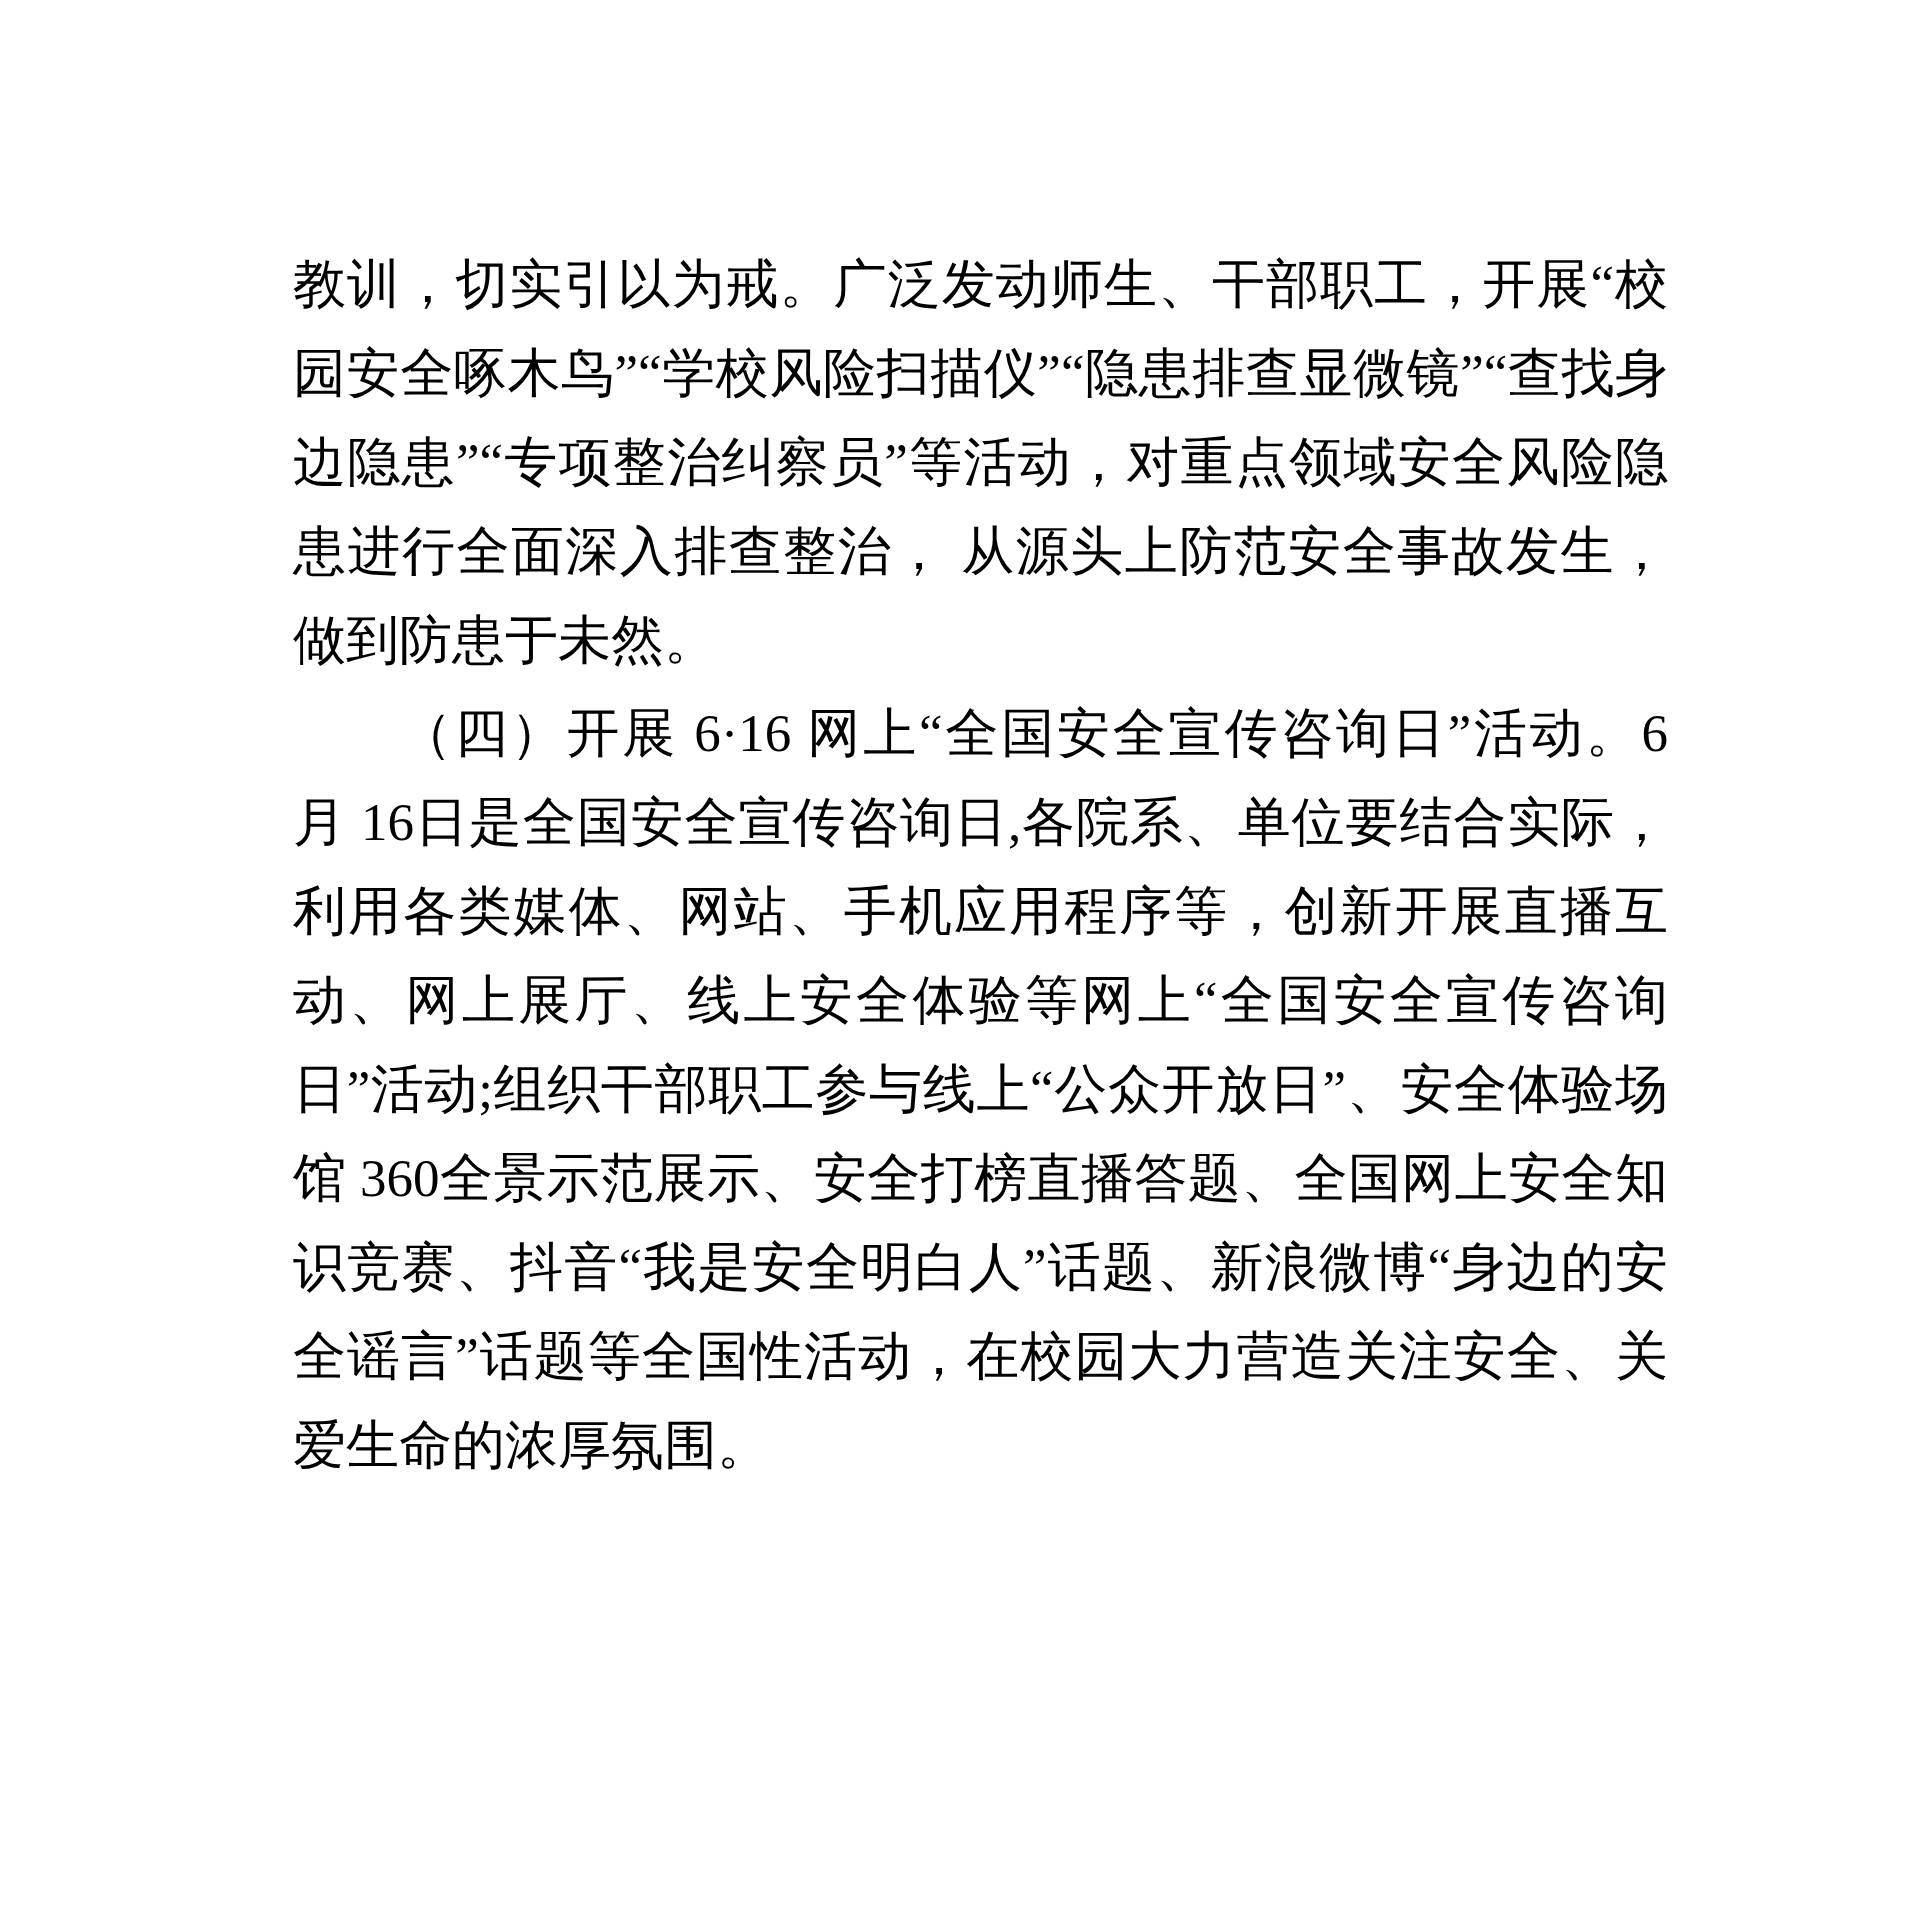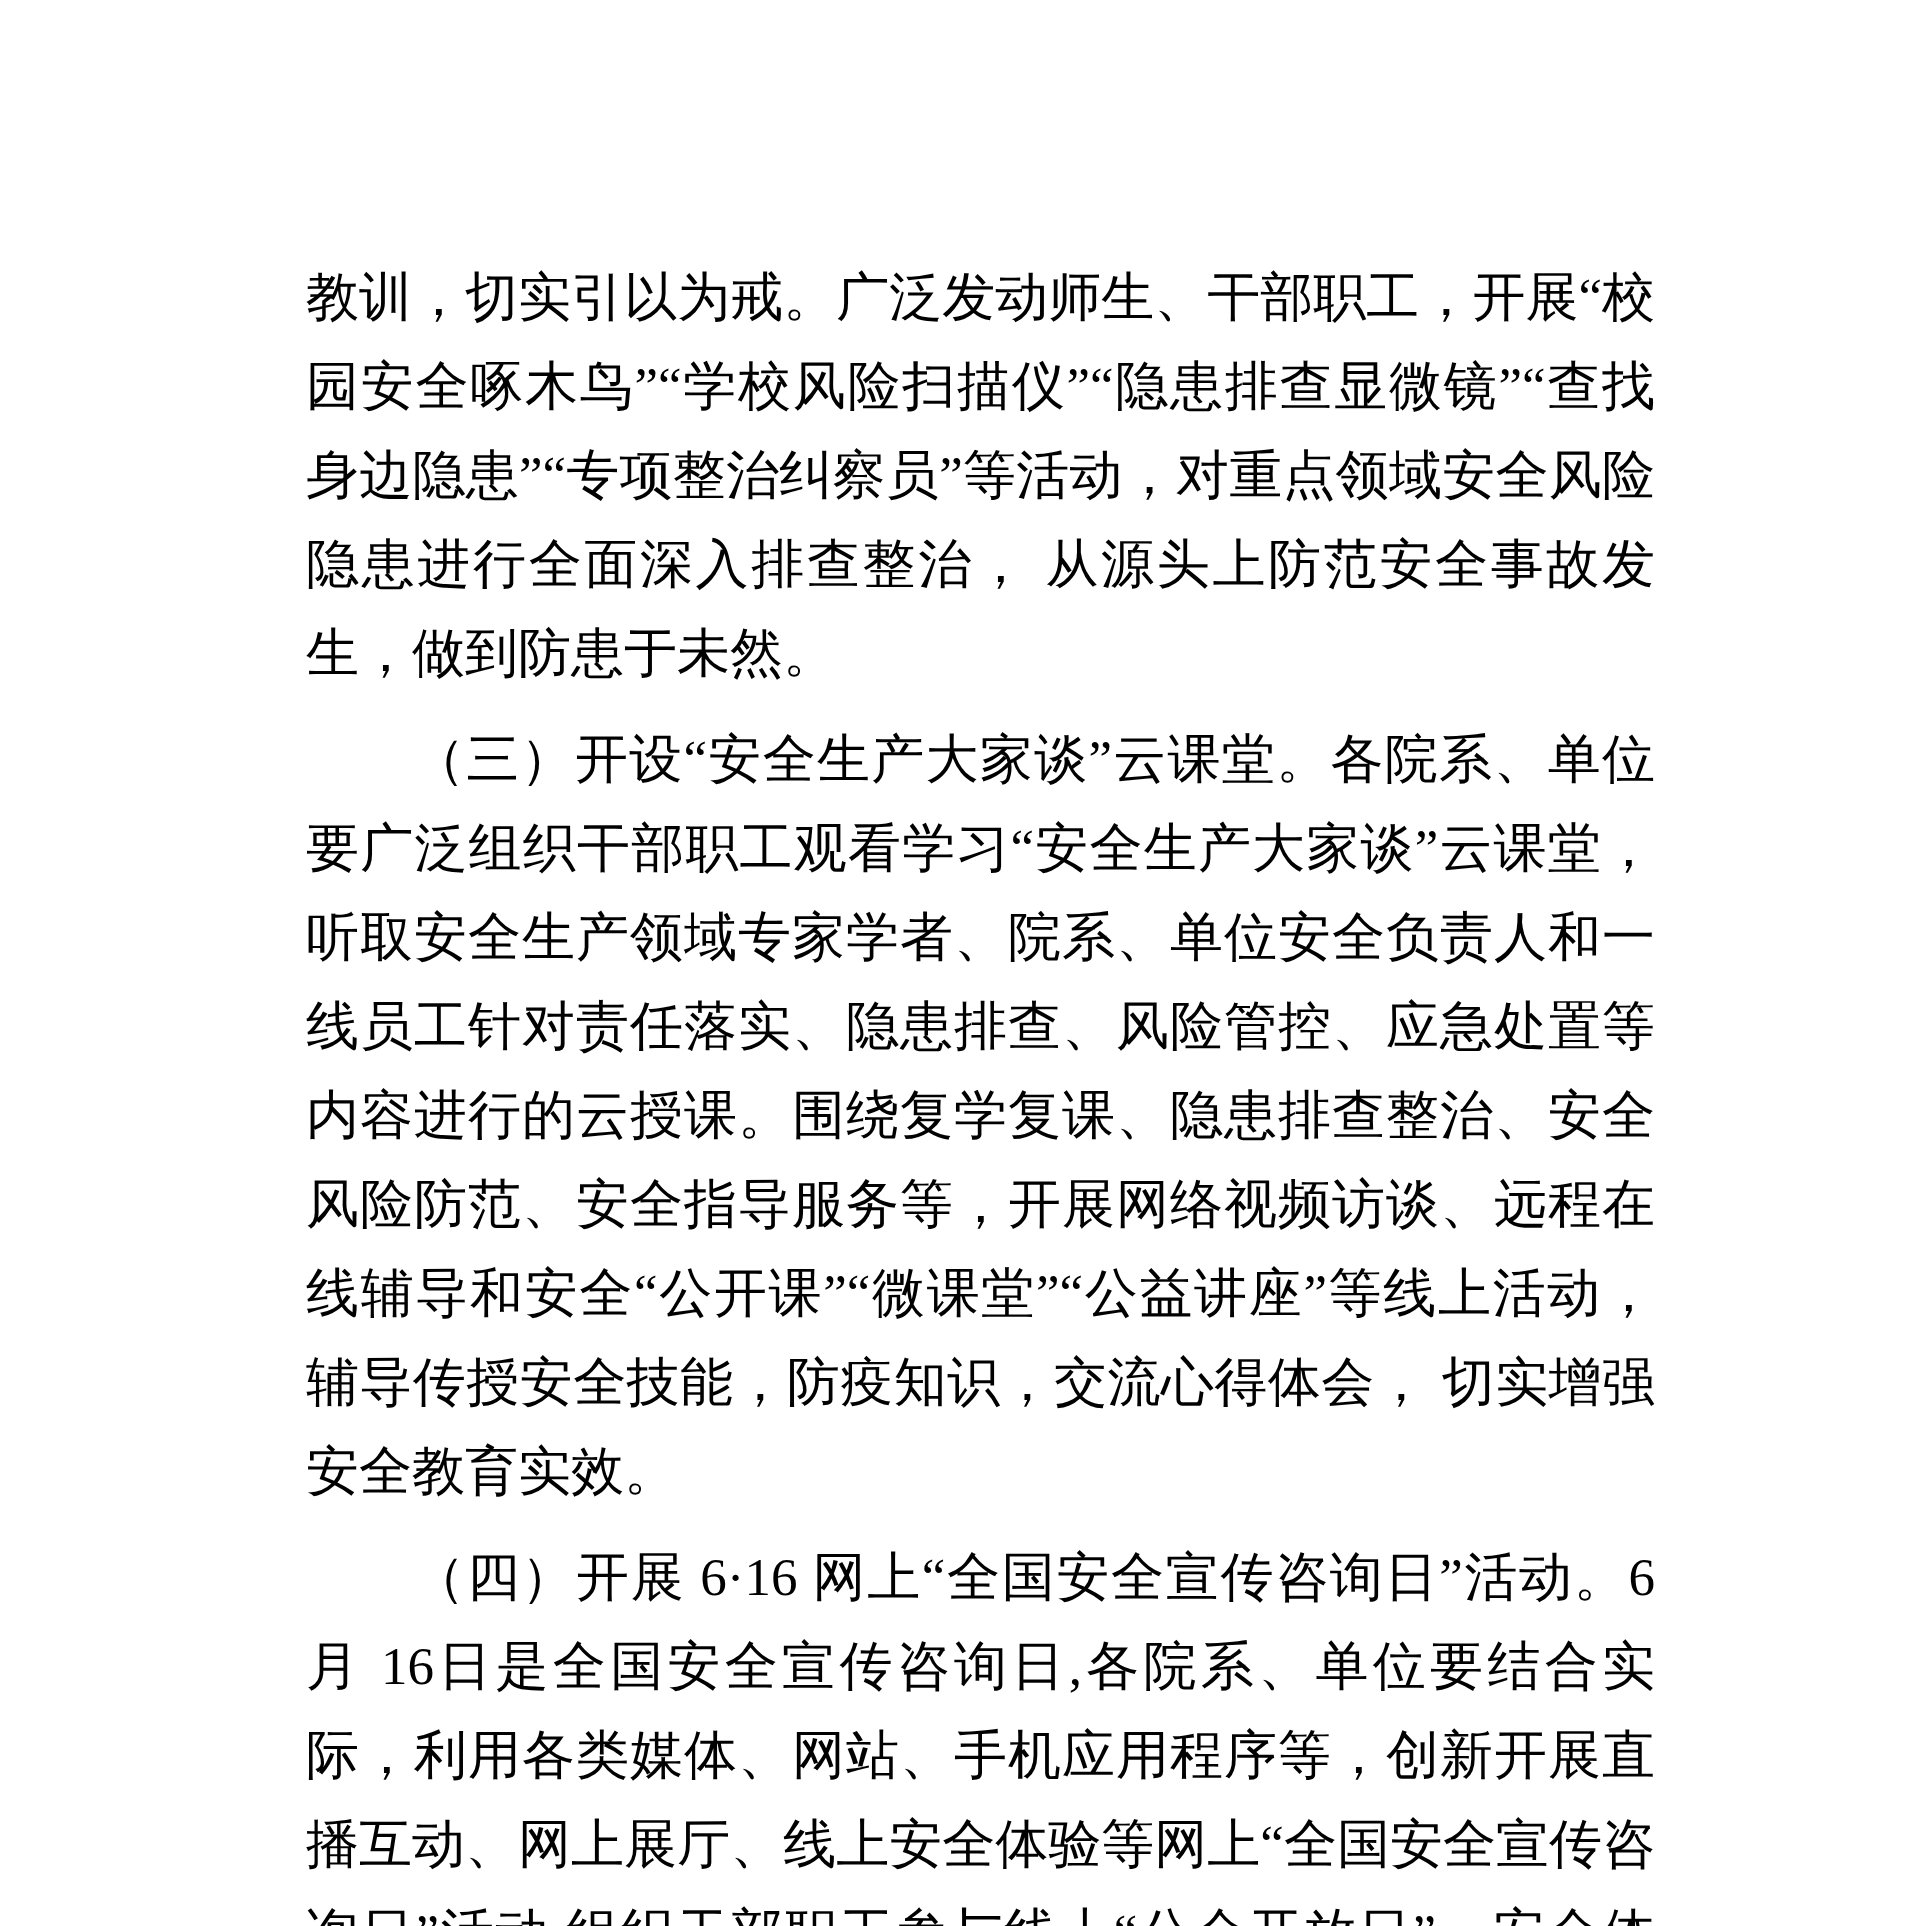--- a/index.html
+++ b/index.html
@@ -20,33 +20,32 @@
     position: absolute;
     left: 289px;
     top: 236px;
     width: 1383px;
     font-size: 53px;
     line-height: 89px;
     text-align: justify;
     color: #000000;
   }
   .para {
-    margin: 17px;
+    margin: 4px;
     padding: 0;
     text-indent: 2em;
   }
   .para.no-indent {
     text-indent: 0;
   }
 </style>
 </head>
 <body>
 
 <div class="page">
   <div class="body-text">
     <p class="para no-indent">教训，切实引以为戒。广泛发动师生、干部职工，开展“校园安全啄木鸟”“学校风险扫描仪”“隐患排查显微镜”“查找身边隐患”“专项整治纠察员”等活动，对重点领域安全风险隐患进行全面深入排查整治， 从源头上防范安全事故发生，做到防患于未然。</p>
-    <p class="para">（三）开设“安全生产大家谈”云课堂。各院系、单位要广泛组织干部职工观看学习“安全生产大家谈”云课堂，听取安全生产领域专家学者、院系、单位安全负责人和一线员工针对责任落实、隐患排查、风险管控、应急处置等内容进行的云授课。围绕复学复课、隐患排查整治、安全风险防范、安全指导服务等，开展网络视频访谈、远程在线辅导和安全“公开课”“微课堂”“公益讲座”等线上活动，辅导传授安全技能，防疫知识，交流心得体会， 切实增强安全教育实效。</p>
     <p class="para">（四）开展 6·16 网上“全国安全宣传咨询日”活动。6 月 16日是全国安全宣传咨询日,各院系、单位要结合实际，利用各类媒体、网站、手机应用程序等，创新开展直播互动、网上展厅、线上安全体验等网上“全国安全宣传咨询日”活动;组织干部职工参与线上“公众开放日”、安全体验场馆 360全景示范展示、安全打榜直播答题、全国网上安全知识竞赛、抖音“我是安全明白人”话题、新浪微博“身边的安全谣言”话题等全国性活动，在校园大力营造关注安全、关爱生命的浓厚氛围。</p>
 
   </div>
 
 </div>
 
 
 </body></html>

